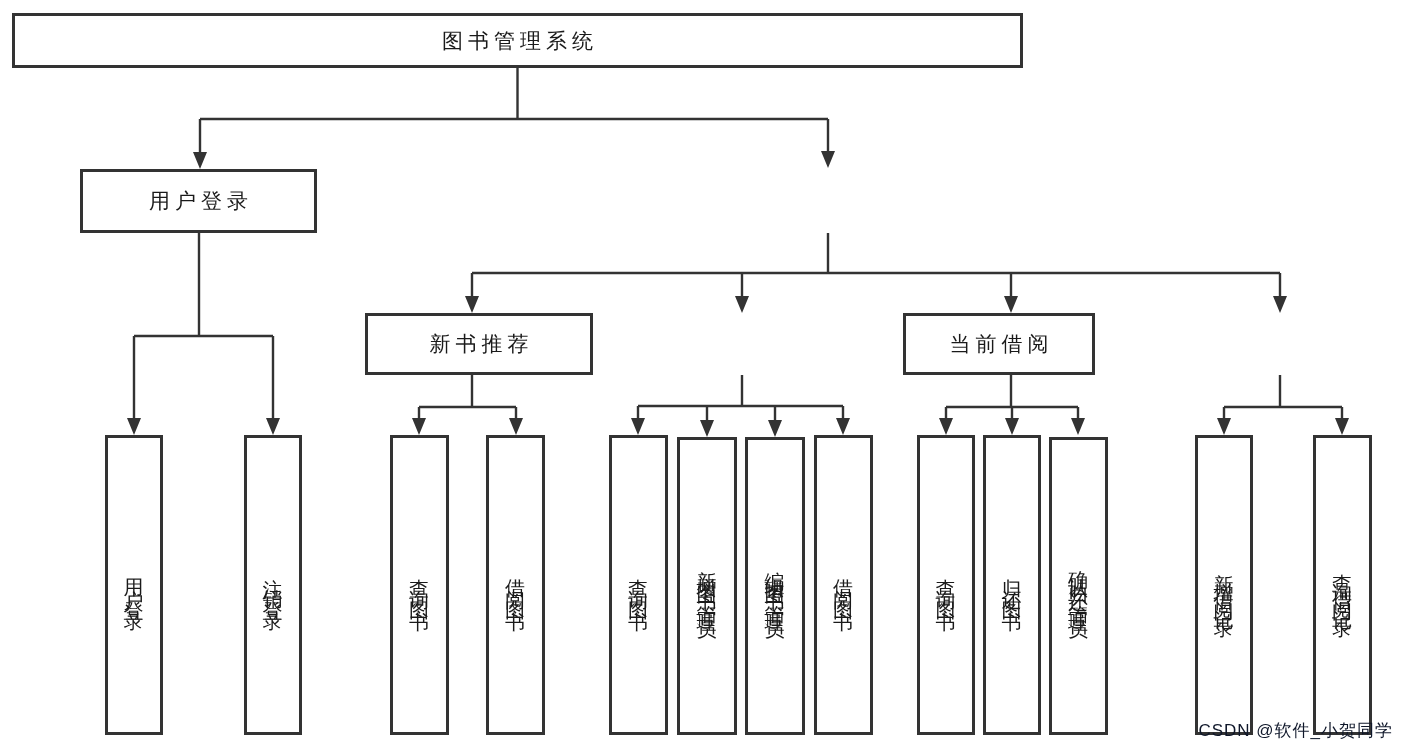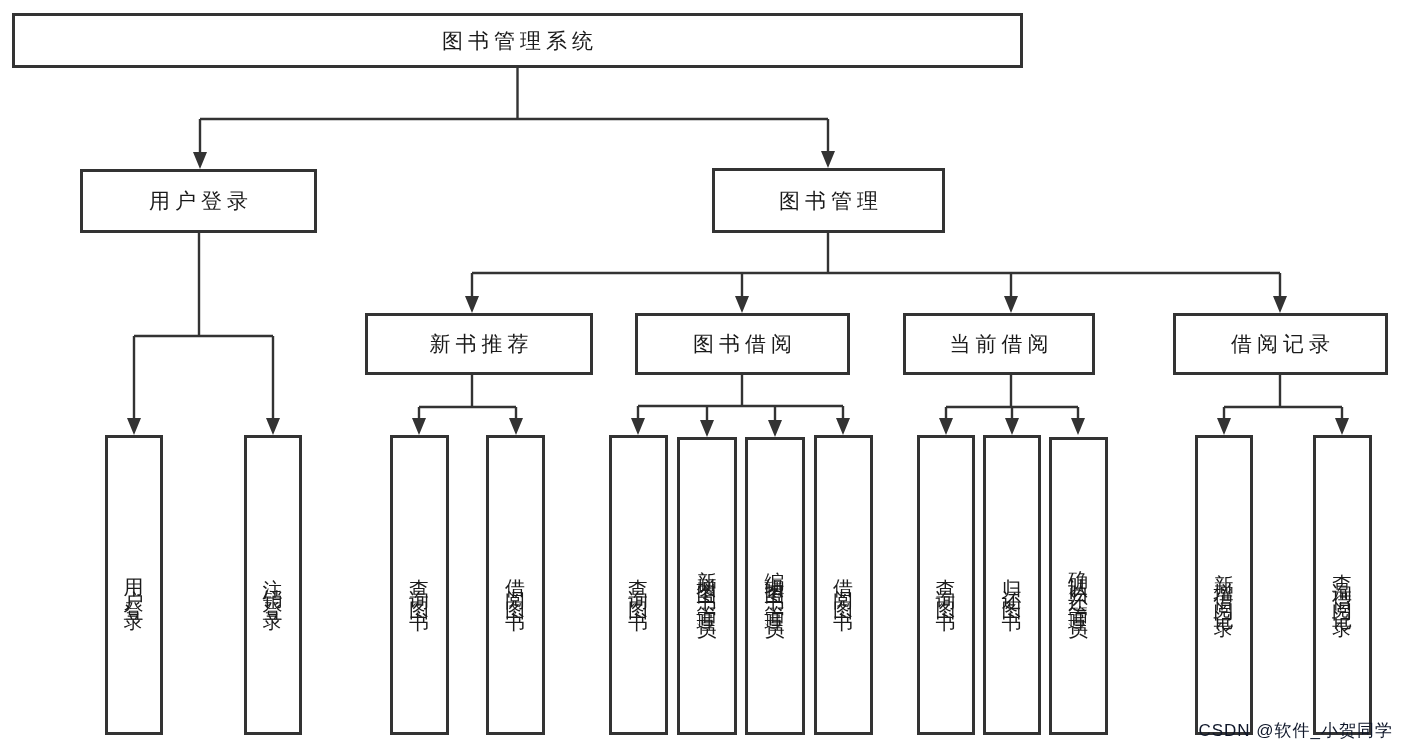--- a/index.html
+++ b/index.html
@@ -85,35 +85,26 @@
              M1335 418 L1349 418 L1342 435 Z" fill="#333333" stroke="none"></path>
   </svg>
 
   <div class="node" style="left:12px; top:13px; width:1011px; height:55px;">
     <span>图书管理系统</span>
   </div>
 
   <div class="node" style="left:80px; top:169px; width:237px; height:64px;">
     <span>用户登录</span>
   </div>
-  <div class="node" style="left:712px; top:168px; width:233px; height:65px;">
-    <span>图书管理</span>
-  </div>
 
   <div class="node" style="left:365px; top:313px; width:228px; height:62px;">
     <span>新书推荐</span>
   </div>
-  <div class="node" style="left:635px; top:313px; width:215px; height:62px;">
-    <span>图书借阅</span>
-  </div>
   <div class="node" style="left:903px; top:313px; width:192px; height:62px;">
     <span>当前借阅</span>
-  </div>
-  <div class="node" style="left:1173px; top:313px; width:215px; height:62px;">
-    <span>借阅记录</span>
   </div>
 
   <div class="leaf" style="left:105px; top:435px; width:58px; height:300px;">
     <span class="vlabel">用户登录</span>
   </div>
   <div class="leaf" style="left:244px; top:435px; width:58px; height:300px;">
     <span class="vlabel">注销登录</span>
   </div>
 
   <div class="leaf" style="left:390px; top:435px; width:59px; height:300px;">

